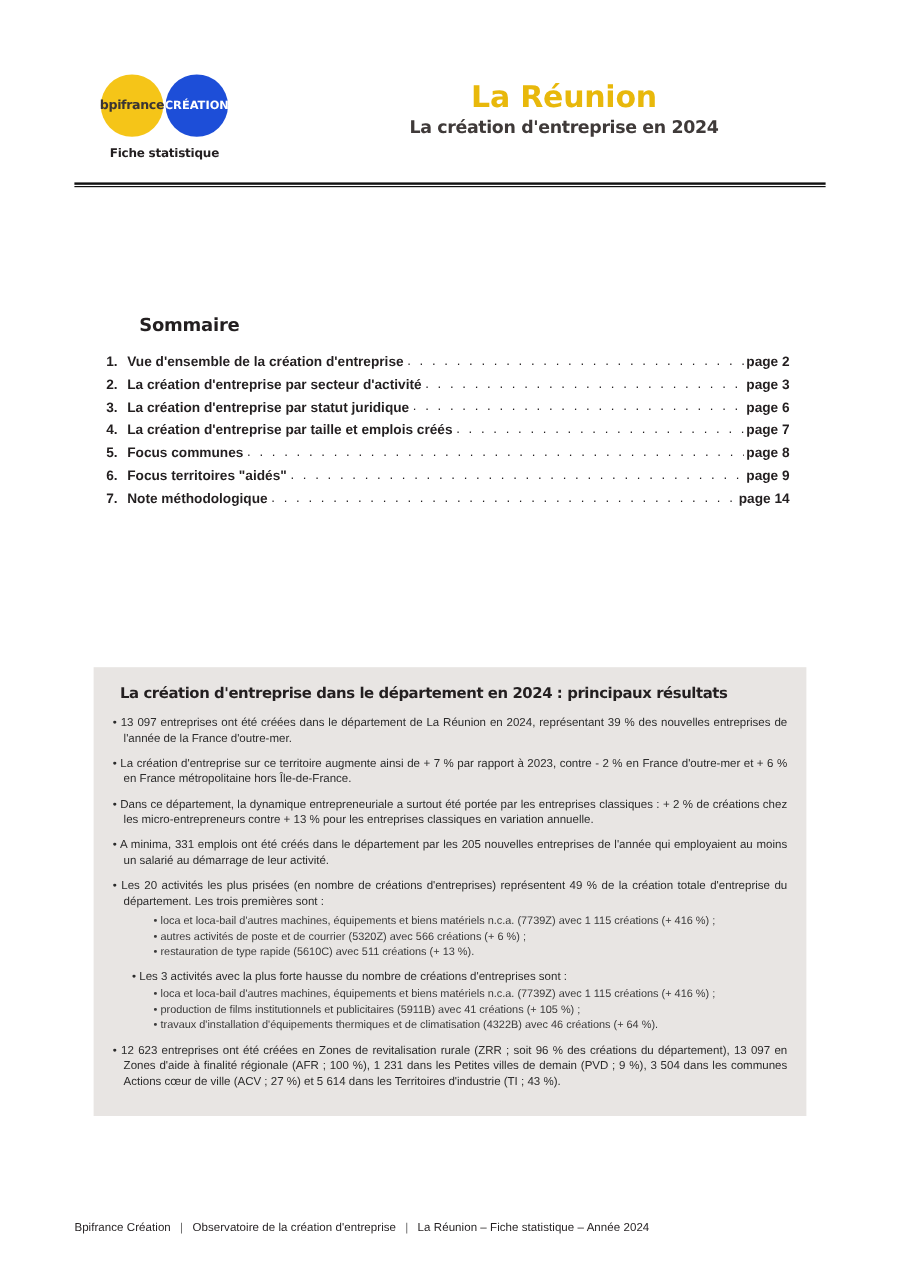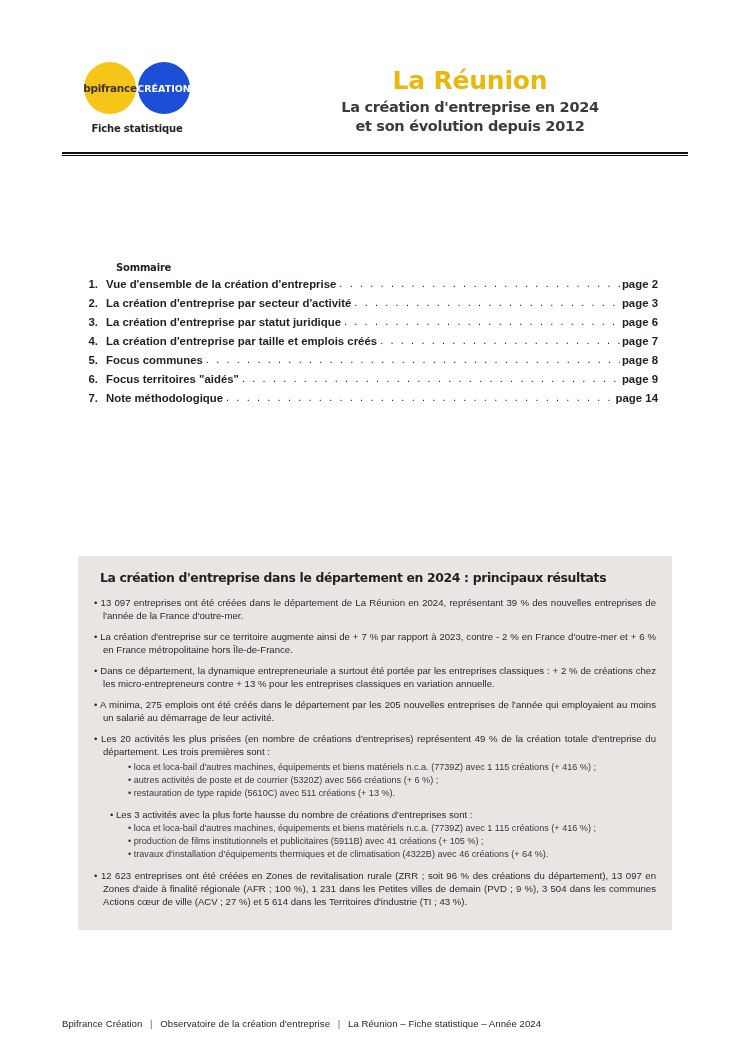--- a/index.html
+++ b/index.html
@@ -119,25 +119,25 @@
 
   
   .sommaire {
     position: absolute;
     left: 78px;
     top: 262px;
     width: 580px;
   }
   .sommaire-title {
     font-family: "DejaVu Sans", sans-serif;
-    font-size: 10px;
+    font-size: 15px;
     font-weight: bold;
     color: #231f20;
     margin-left: 38px;
-    margin-bottom: 6px;
+    margin-bottom: 17px;
     letter-spacing: -0.2px;
   }
   .toc-list {
     list-style: none;
     margin: 0;
     padding: 0;
   }
   .toc-item {
     display: flex;
     align-items: baseline;
@@ -269,21 +269,20 @@
           <span class="logo-text">CRÉATION</span>
         </div>
       </div>
       <div class="logo-caption">Fiche statistique</div>
     </div>
 
     <div class="title-block">
       <div class="doc-title">La Réunion</div>
       <div class="doc-subtitle">
         <div>La création d'entreprise en 2024</div>
-        <div>et son évolution depuis 2012</div>
       </div>
     </div>
 
   </div>
   <div class="header-rule"></div>
 
   <div class="sommaire">
     <div class="sommaire-title">Sommaire</div>
     <ul class="toc-list">
       <li class="toc-item">
@@ -330,21 +329,21 @@
       </li>
     </ul>
   </div>
 
   <div class="results-box">
     <div class="results-title">La création d'entreprise dans le département en 2024 : principaux résultats</div>
 
     <p class="bullet">13 097 entreprises ont été créées dans le département de La Réunion en 2024, représentant 39 % des nouvelles entreprises de l'année de la France d'outre-mer.</p>
     <p class="bullet">La création d'entreprise sur ce territoire augmente ainsi de + 7 % par rapport à 2023, contre - 2 % en France d'outre-mer et + 6 % en France métropolitaine hors Île-de-France.</p>
     <p class="bullet">Dans ce département, la dynamique entrepreneuriale a surtout été portée par les entreprises classiques : + 2 % de créations chez les micro-entrepreneurs contre + 13 % pour les entreprises classiques en variation annuelle.</p>
-    <p class="bullet">A minima, 275 emplois ont été créés dans le département par les 205 nouvelles entreprises de l'année qui employaient au moins un salarié au démarrage de leur activité.</p>
+    <p class="bullet">A minima, 331 emplois ont été créés dans le département par les 205 nouvelles entreprises de l'année qui employaient au moins un salarié au démarrage de leur activité.</p>
 
     <p class="bullet no-space">Les 20 activités les plus prisées (en nombre de créations d'entreprises) représentent 49 % de la création totale d'entreprise du département. Les trois premières sont :</p>
     <ul class="sub-list">
       <li class="sub-item">loca et loca-bail d'autres machines, équipements et biens matériels n.c.a. (7739Z) avec 1 115 créations (+ 416 %) ;</li>
       <li class="sub-item">autres activités de poste et de courrier (5320Z) avec 566 créations (+ 6 %) ;</li>
       <li class="sub-item">restauration de type rapide (5610C) avec 511 créations (+ 13 %).</li>
     </ul>
 
     <p class="intro-line">Les 3 activités avec la plus forte hausse du nombre de créations d'entreprises sont :</p>
     <ul class="sub-list">

